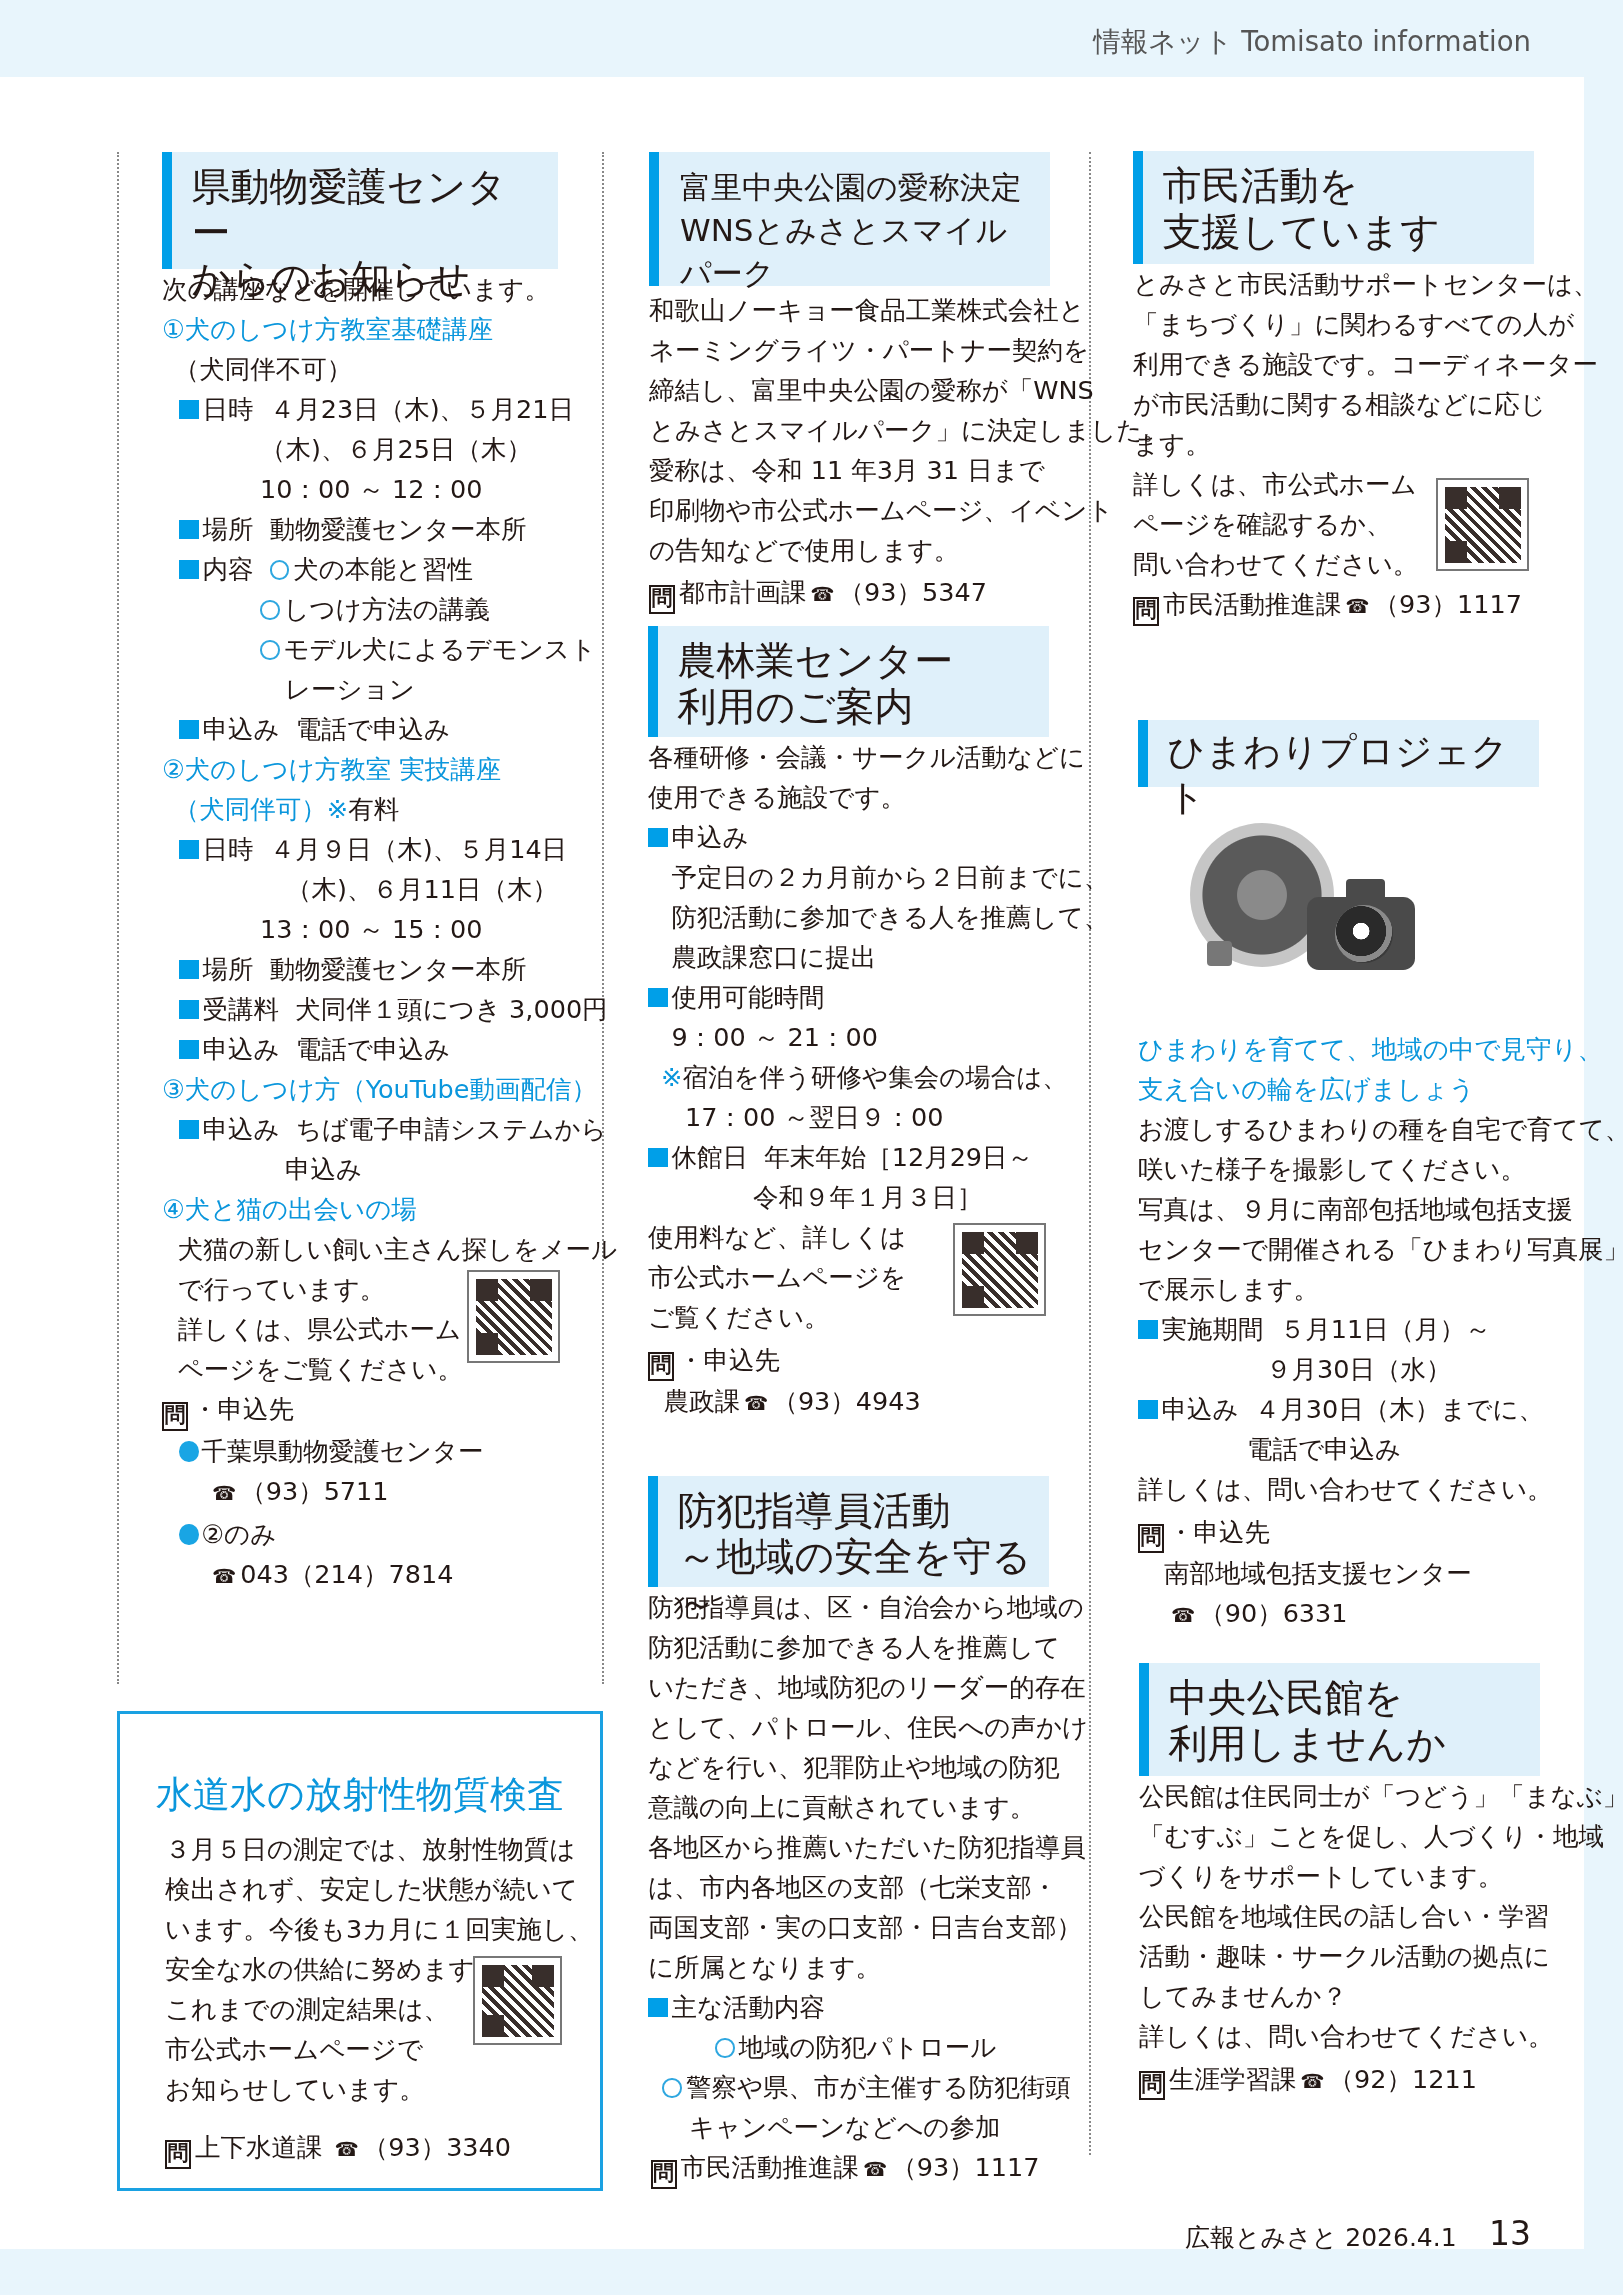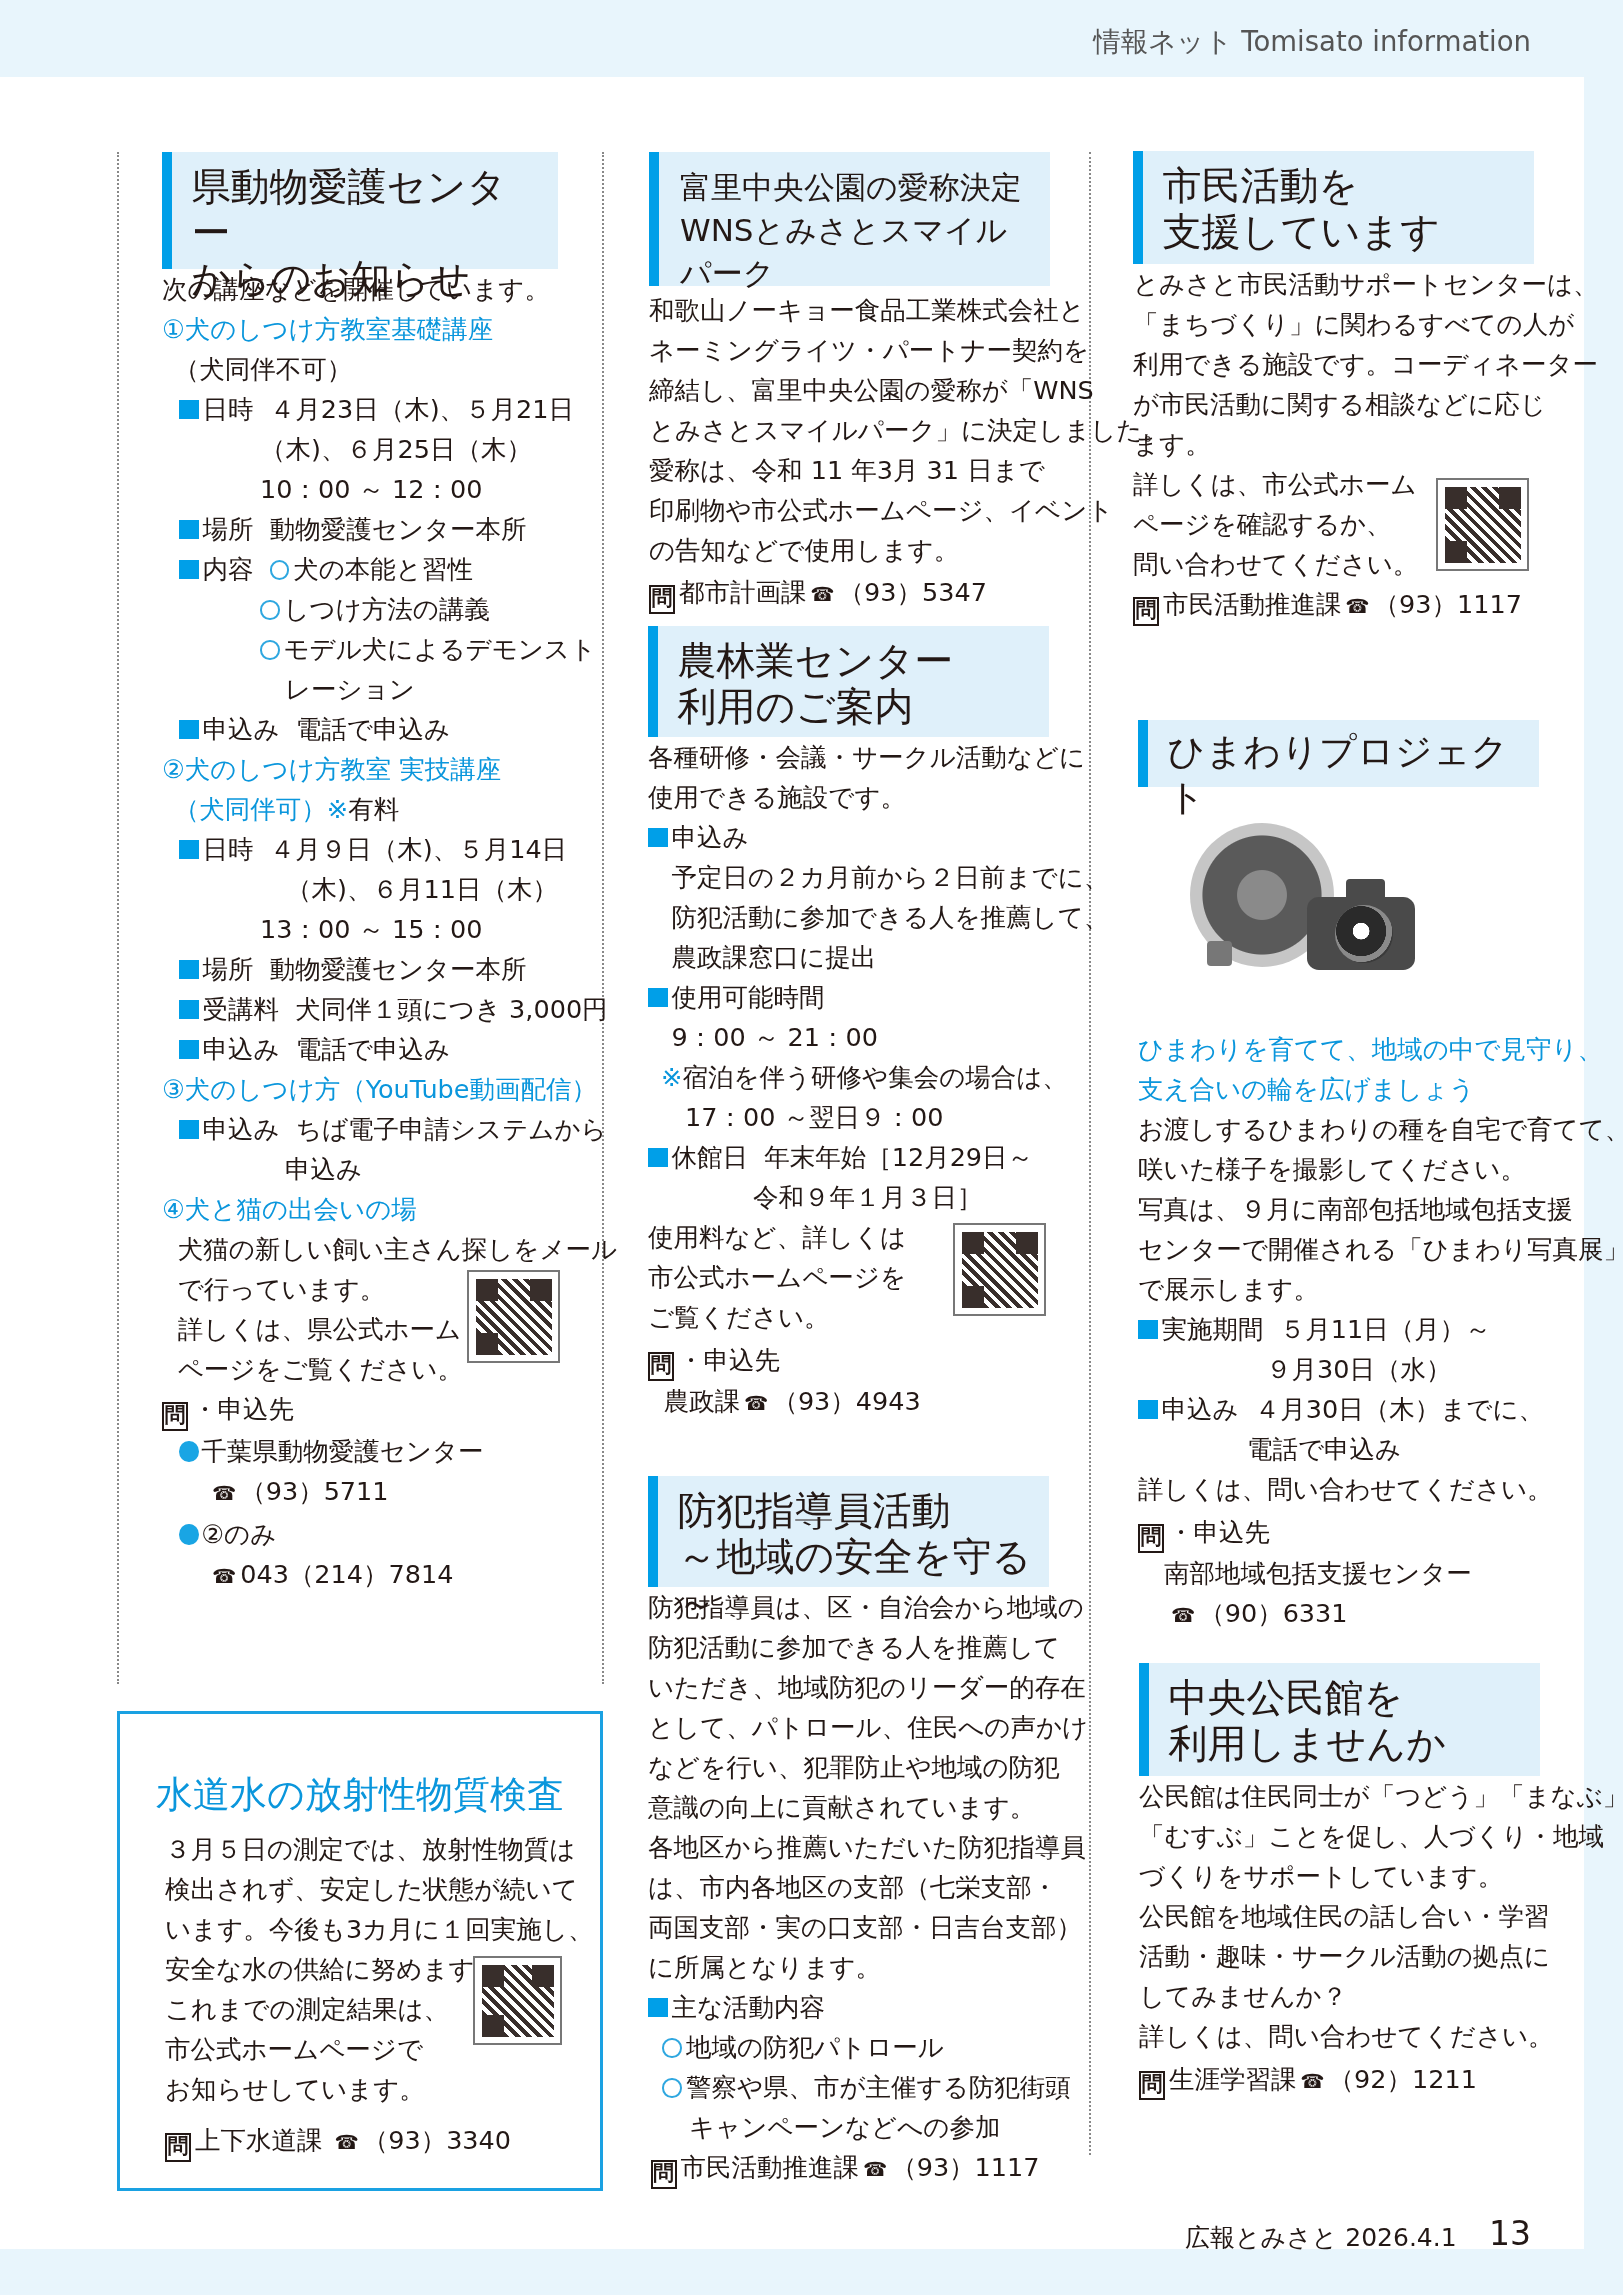--- a/index.html
+++ b/index.html
@@ -143,21 +143,21 @@
 <div class="water-box">
   <div class="water-title">水道水の放射性物質検査</div>
   <div style="position:absolute; left:45px; top:115px;">
     <div class="t">３月５日の測定では、放射性物質は</div>
     <div class="t">検出されず、安定した状態が続いて</div>
     <div class="t">います。今後も3カ月に１回実施し、</div>
     <div class="t">安全な水の供給に努めます。</div>
     <div class="t">これまでの測定結果は、</div>
     <div class="t">市公式ホームページで</div>
     <div class="t">お知らせしています。</div>
-    <div class="t" style="margin-top:11px;"><span class="toi">問</span><span>上下水道課</span>&nbsp;<span class="tel">☎</span><span>（93）3340</span></div>
+    <div class="t" style="margin-top:18px;"><span class="toi">問</span><span>上下水道課</span>&nbsp;<span class="tel">☎</span><span>（93）3340</span></div>
   </div>
   <div class="qr" style="left:353px; top:242px; width:89px; height:89px;">
       <div class="qr-inner"></div>
     </div>
 </div>
 
 <div class="col" style="left:649px; top:152px; width:401px;">
   <div class="hbox small" style="height:134px;">
     <div>富里中央公園の愛称決定</div>
     <div>WNSとみさとスマイルパーク</div>
@@ -213,21 +213,21 @@
     <div class="t">防犯活動に参加できる人を推薦して</div>
     <div class="t">いただき、地域防犯のリーダー的存在</div>
     <div class="t">として、パトロール、住民への声かけ</div>
     <div class="t">などを行い、犯罪防止や地域の防犯</div>
     <div class="t">意識の向上に貢献されています。</div>
     <div class="t">各地区から推薦いただいた防犯指導員</div>
     <div class="t">は、市内各地区の支部（七栄支部・</div>
     <div class="t">両国支部・実の口支部・日吉台支部）</div>
     <div class="t">に所属となります。</div>
     <div class="t"><span class="sq"></span><span>主な活動内容</span></div>
-    <div class="t" style="padding-left:14.4px;"><span class="circ"></span><span>地域の防犯パトロール</span></div>
+    <div class="t" style="padding-left:14.4px;text-align:center;"><span class="circ"></span><span>地域の防犯パトロール</span></div>
     <div class="t" style="padding-left:14.4px;"><span class="circ"></span><span>警察や県、市が主催する防犯街頭</span></div>
     <div class="t" style="padding-left:41px;">キャンペーンなどへの参加</div>
     <div class="t" style="padding-left:2.6px;"><span class="toi">問</span><span>市民活動推進課</span><span class="tel">☎</span><span>（93）1117</span></div>
   </div>
 </div>
 
 <div class="col" style="left:1133px; top:151px; width:401px;">
   <div class="hbox" style="height:113px;">
     <div>市民活動を</div>
     <div>支援しています</div>

